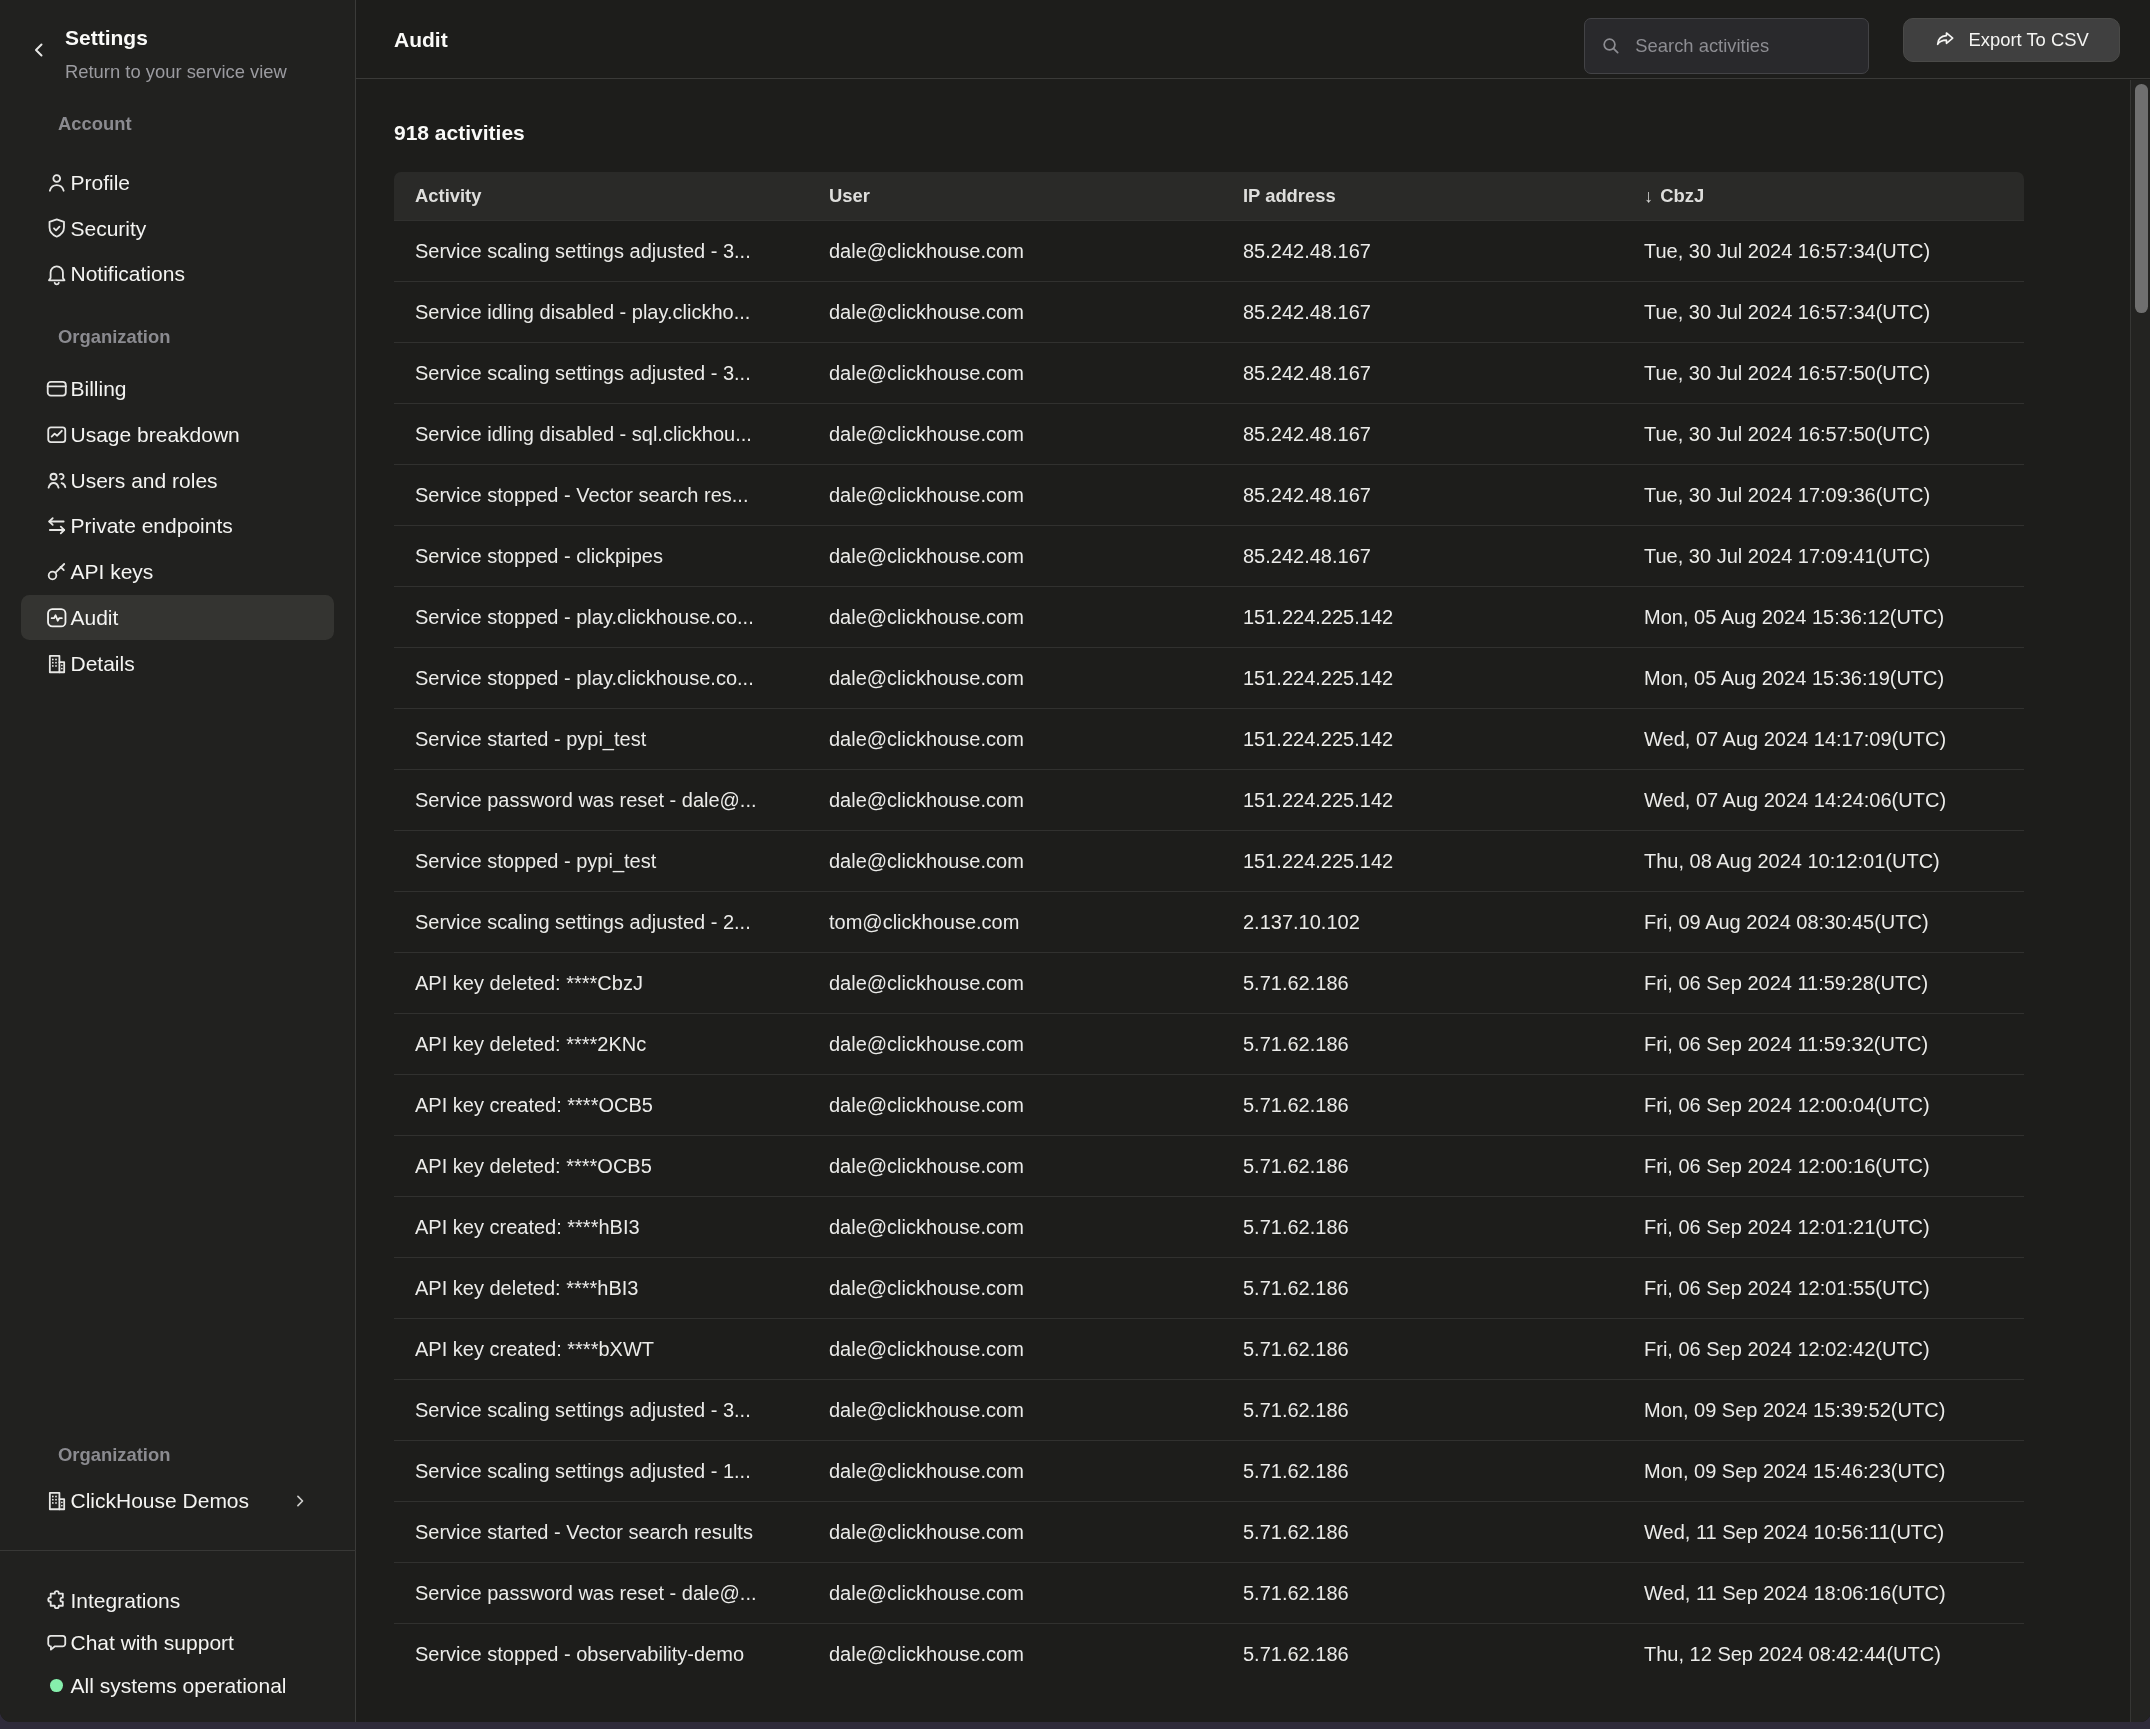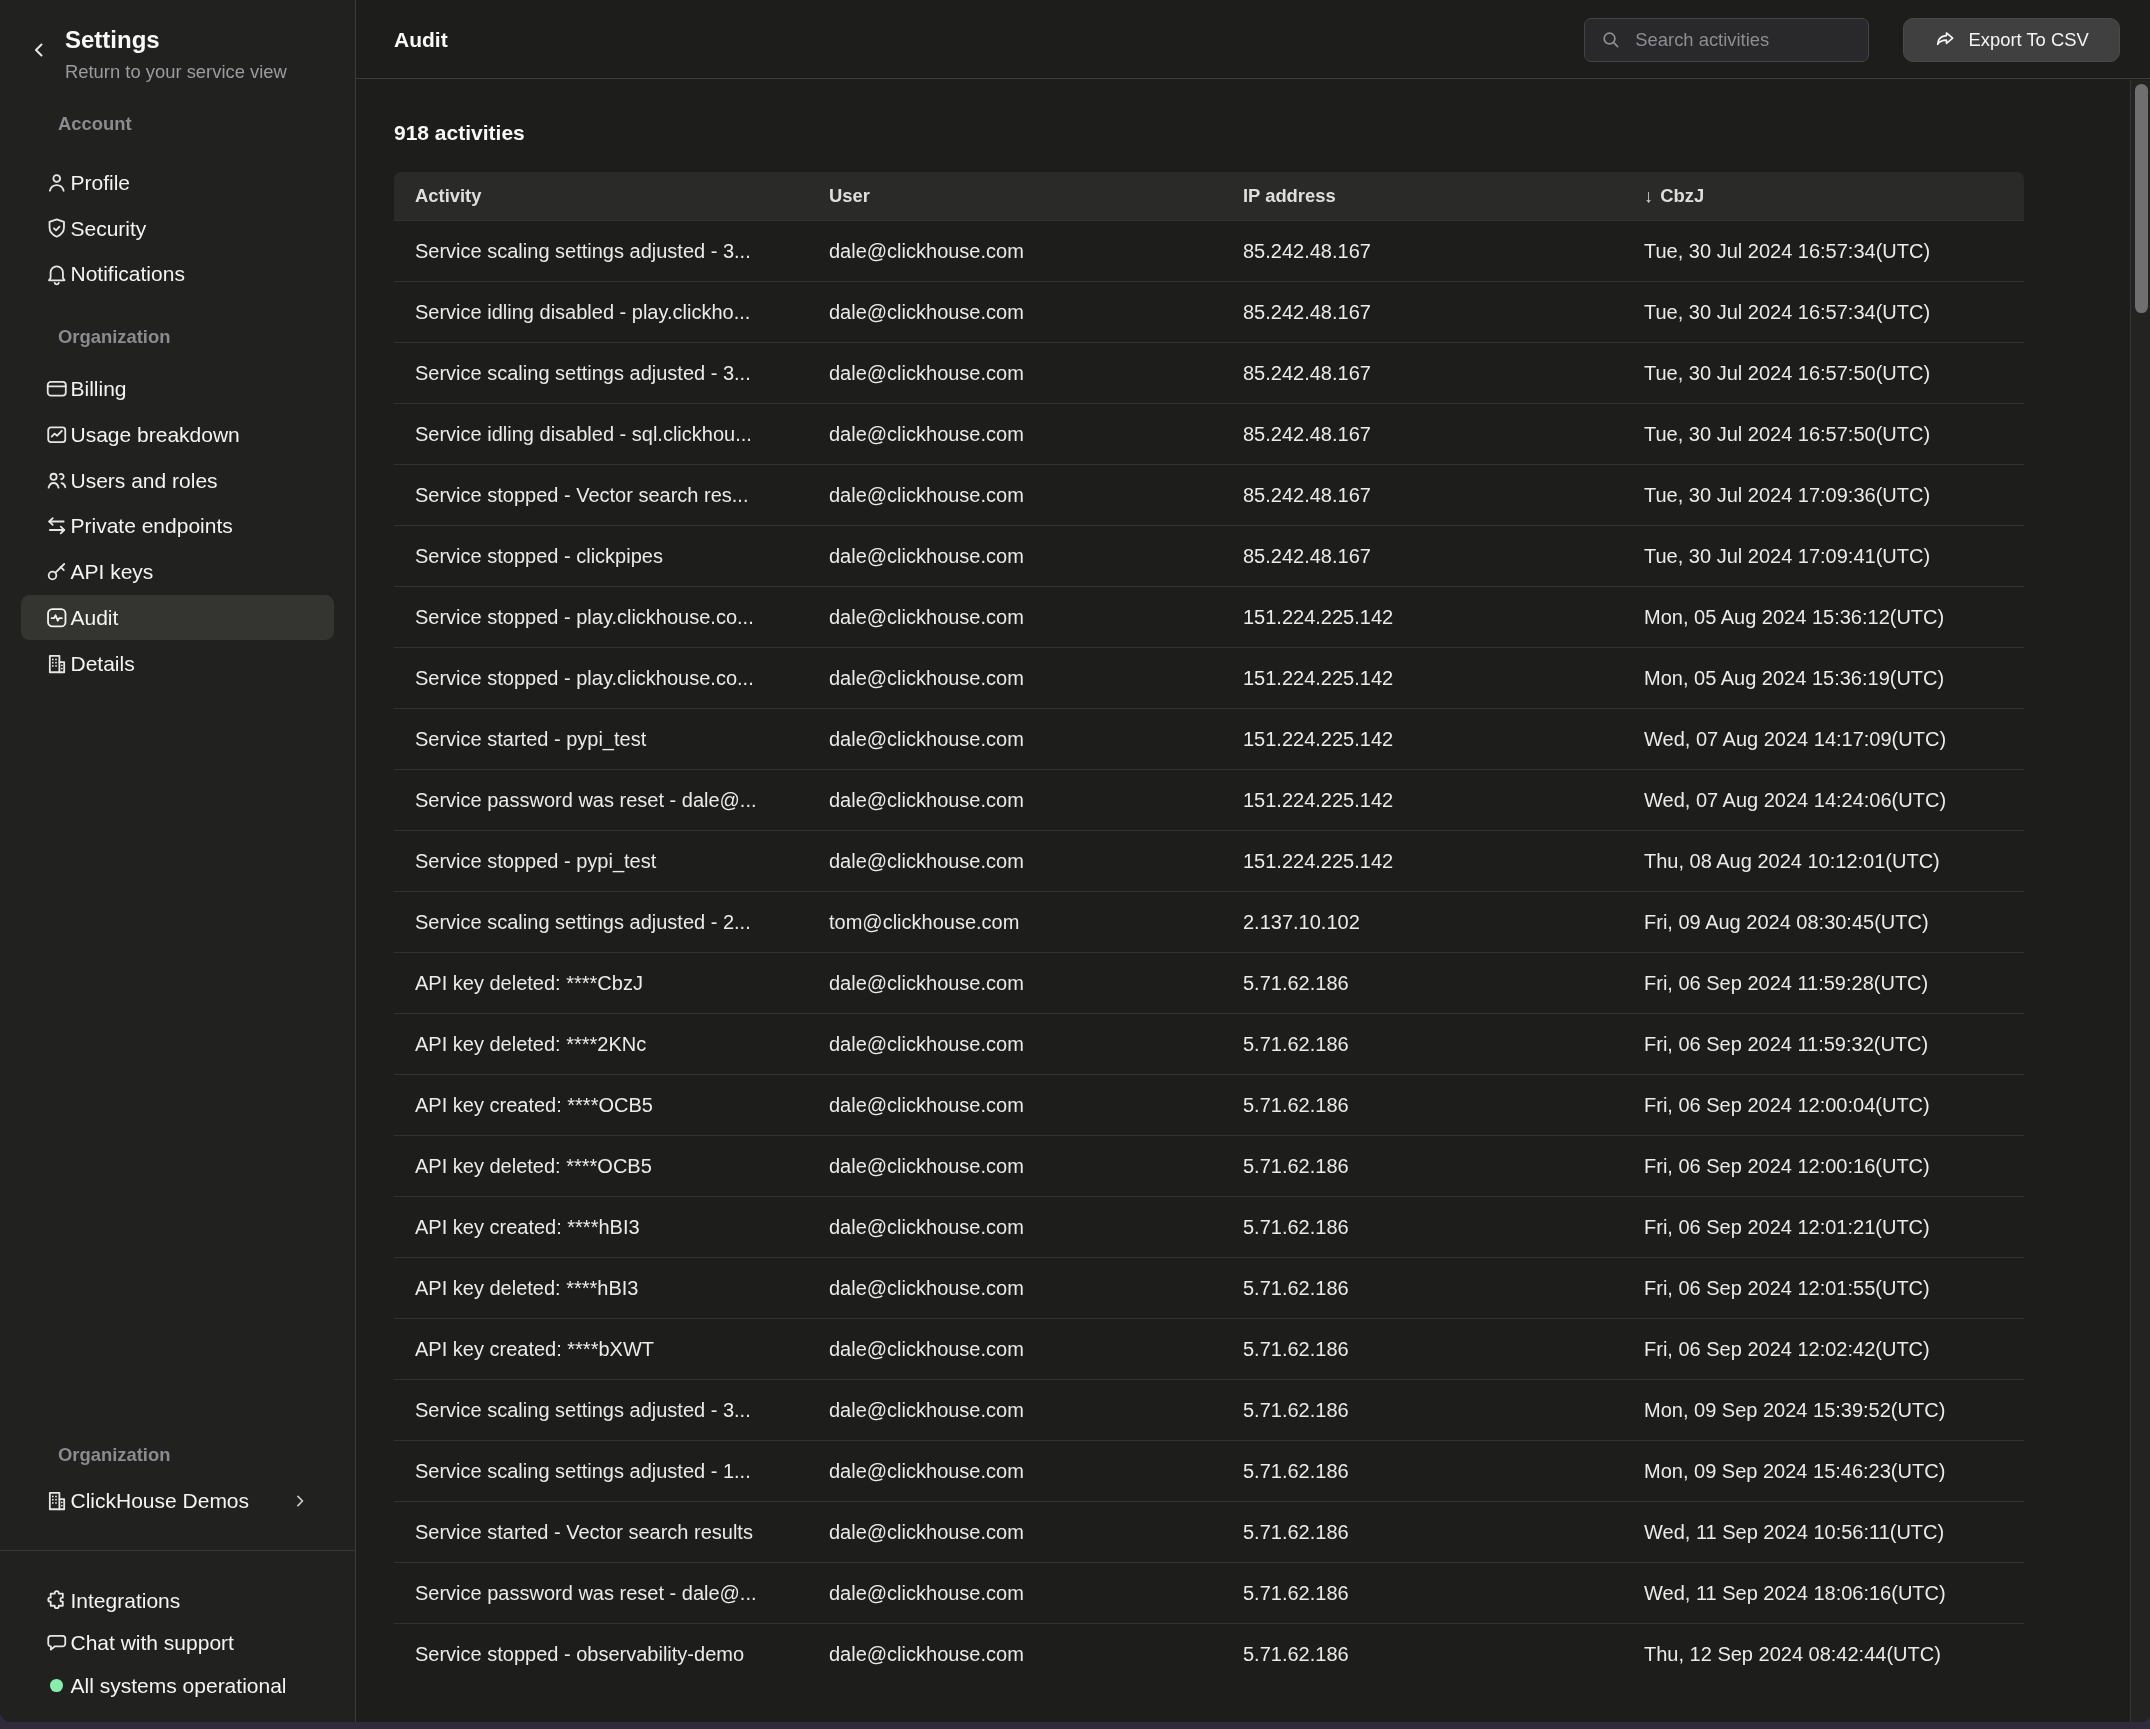--- a/index.html
+++ b/index.html
@@ -12,42 +12,42 @@
   .app{
     position:absolute;left:0;top:0;right:0;bottom:8.5px;
     background:#1d1d1b;border-radius:0 0 11.3px 11.3px;overflow:hidden;display:flex;
   }
   
   .sidebar{
     position:relative;width:356px;flex:0 0 356px;height:100%;
     background:#21211f;border-right:0.7px solid #3b3b39;box-sizing:border-box;
   }
   .back-btn{position:absolute;left:27px;top:38px;width:24px;height:24px;cursor:pointer;}
-  .sb-title{position:absolute;left:65px;top:25.5px;font-size:24px;font-weight:bold;color:#fafaf8;}
+  .sb-title{position:absolute;left:65px;top:25.5px;font-size:21px;font-weight:bold;color:#fafaf8;}
   .sb-subtitle{position:absolute;left:65px;top:61px;font-size:18.4px;color:#9b9ba0;}
   .sb-section{position:absolute;left:58px;font-size:18.4px;font-weight:bold;color:#8b8b90;}
   .sb-item{
     position:absolute;left:21px;width:313px;height:45px;box-sizing:border-box;
     display:flex;align-items:center;gap:1px;padding-left:23px;border-radius:8.5px;cursor:pointer;
   }
   .sb-item.selected{background:#343431;}
   .sb-item .lbl{font-size:21px;color:#f4f4f2;}
   .sb-item svg,.back-btn svg,.hdr-ico svg{display:block;}
   .sb-divider{position:absolute;left:0;width:356px;height:0.7px;background:#383836;}
   .chev-right{margin-left:auto;margin-right:24px;}
   .status-dot{width:12.8px;height:12.8px;border-radius:50%;margin-left:6.4px;margin-right:6.4px;flex:0 0 12.8px;}
   
   .main{position:relative;flex:1;height:100%;background:#1d1d1b;}
   .main-header{
     position:absolute;left:0;top:0;right:0;height:79px;
     border-bottom:0.7px solid #3a3a38;box-sizing:border-box;
   }
   .page-title{position:absolute;left:38px;top:0;height:79px;line-height:79px;font-size:21px;font-weight:bold;color:#fafaf8;}
   .search-box{
-    position:absolute;left:1228px;top:17.7px;width:285px;height:44px;box-sizing:border-box;
+    position:absolute;left:1228px;top:17.7px;width:285px;height:56px;box-sizing:border-box;
     background:#29292c;border:0.7px solid #434346;border-radius:7px;
     display:flex;align-items:center;padding:0 14px;gap:11.3px;
   }
   .search-box input{
     background:transparent;border:none;outline:none;color:#e8e8e6;
     font-size:18.4px;font-family:"Liberation Sans",sans-serif;width:100%;
   }
   .search-box input::placeholder{color:#8d8d92;}
   .export-btn{
     position:absolute;left:1547px;top:17.7px;width:217px;height:44px;box-sizing:border-box;

